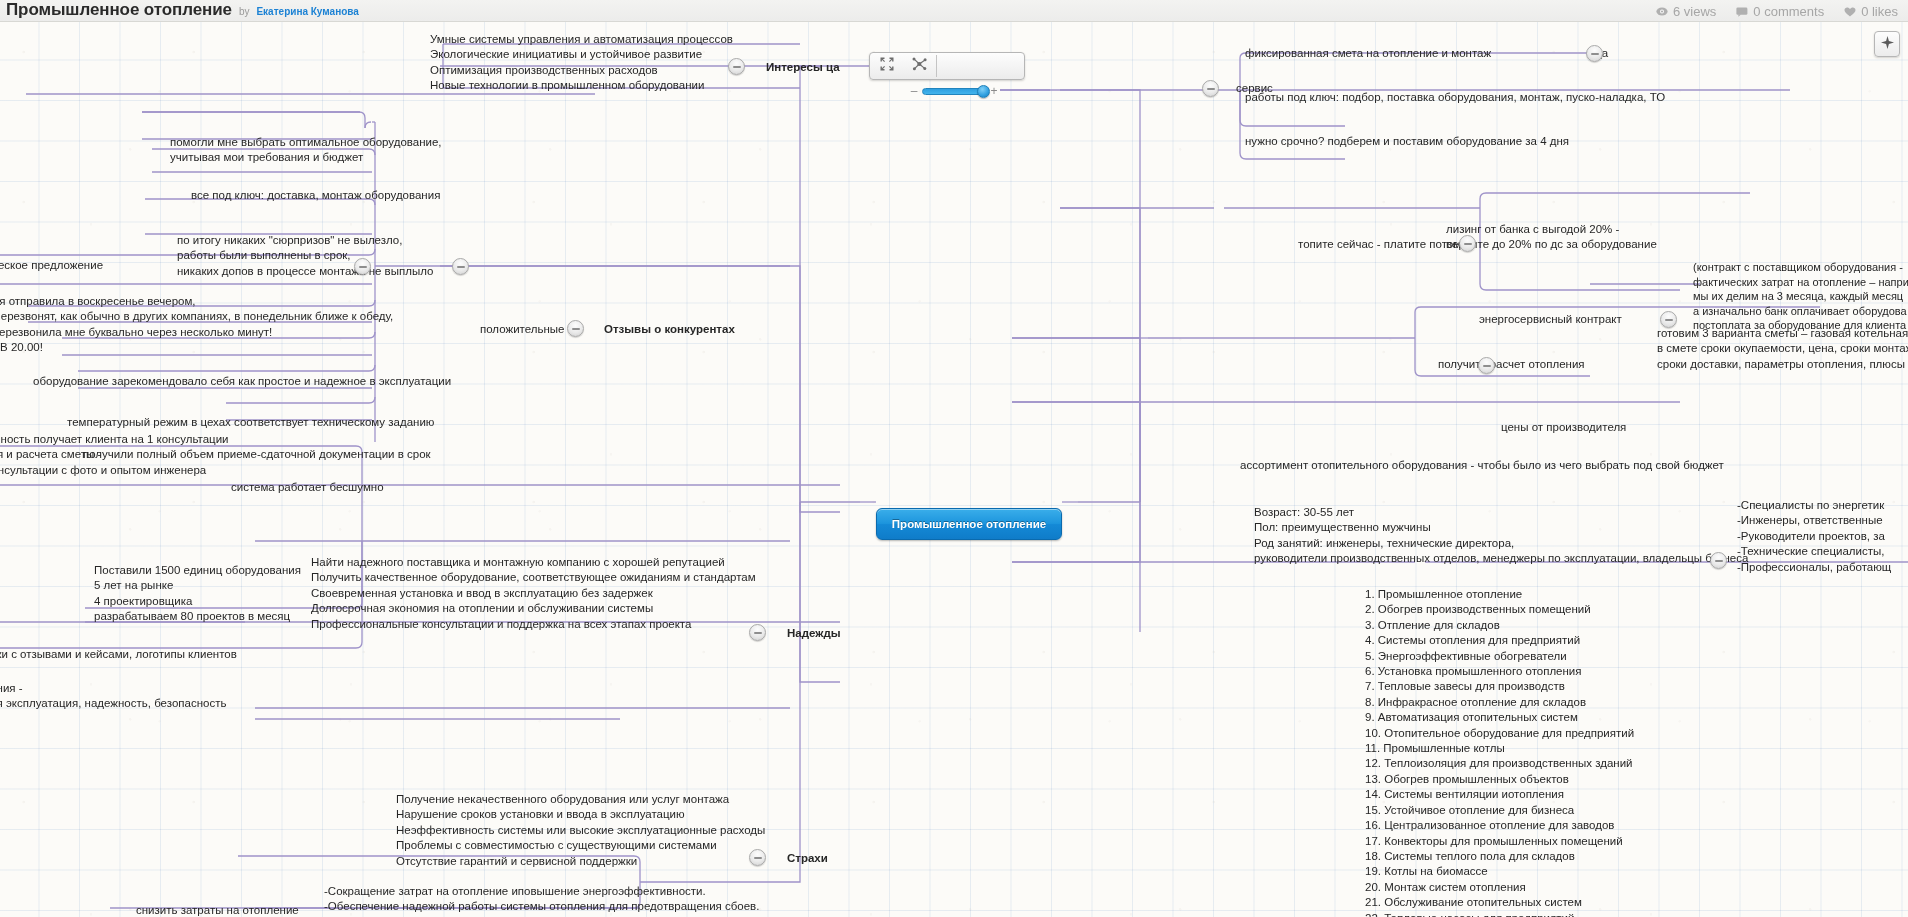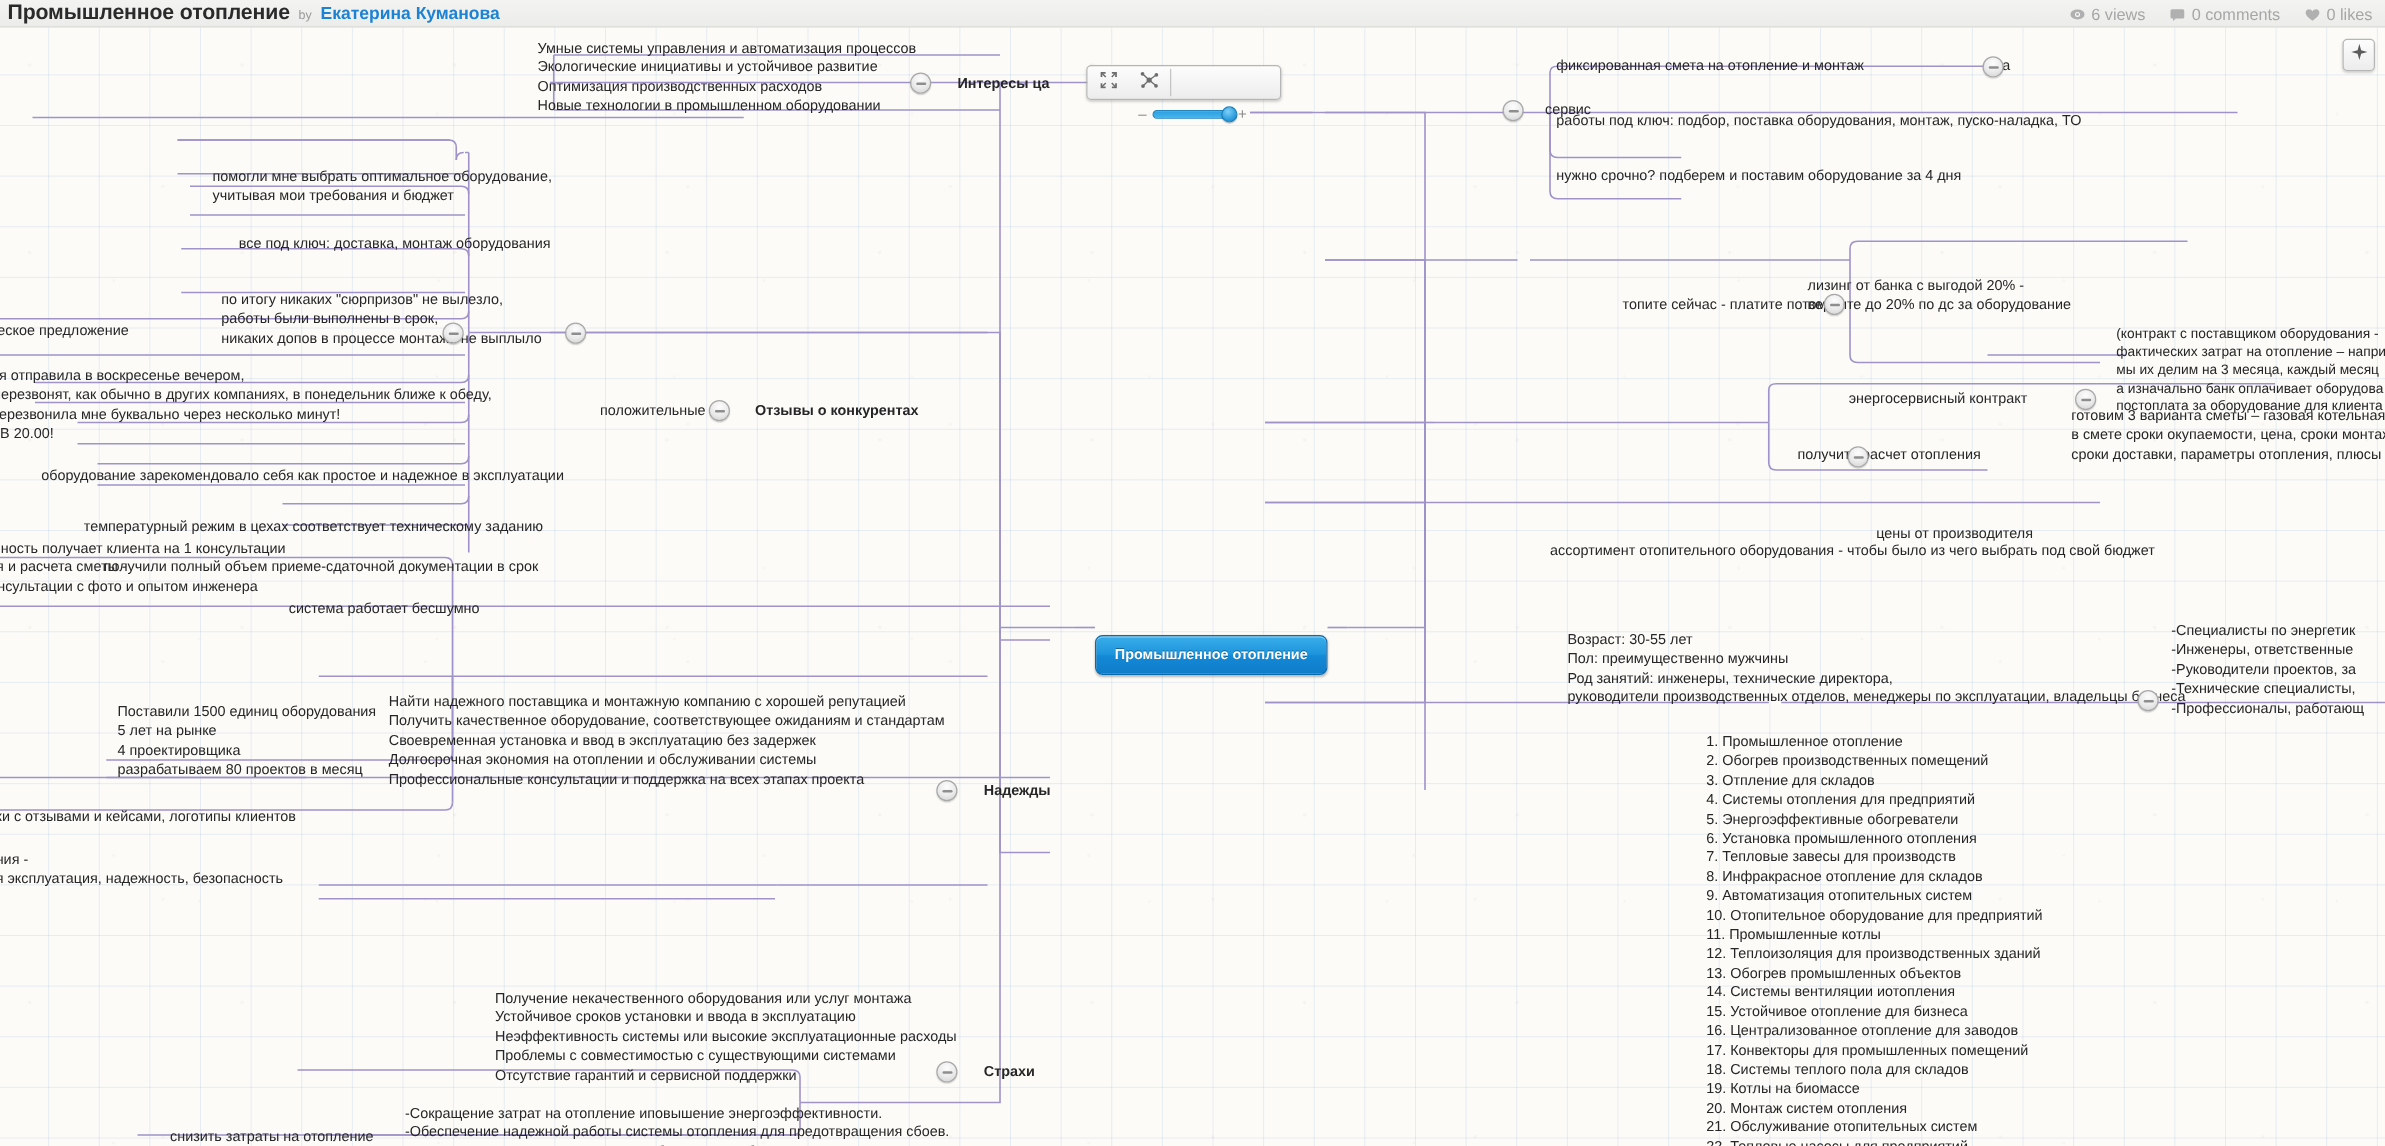--- a/index.html
+++ b/index.html
@@ -23,21 +23,21 @@
   #title-wrap {
     position: absolute; left: 6px; top: 0px;
     display: flex; align-items: baseline; gap: 7px;
     z-index: 62;
   }
   #doc-title {
     font-size: 17px; font-weight: bold; color: #2a2a2a;
     letter-spacing: -0.1px; white-space: nowrap;
   }
   #by-label { font-size: 10px; color: #9a9a9a; }
-  #author-name { font-size: 14px; font-weight: bold; color: #1c82d4; cursor: pointer; white-space: nowrap; }
+  #author-name { font-size: 10px; font-weight: bold; color: #1c82d4; cursor: pointer; white-space: nowrap; }
 
   #stats {
     position: absolute; right: 10px; top: 4px;
     display: flex; align-items: center; gap: 20px;
     z-index: 62;
   }
   .stat { display: flex; align-items: center; gap: 5px; font-size: 13px; color: #a6a6a6; }
   .stat svg { display: block; }
 
   
@@ -360,21 +360,21 @@
 Получить качественное оборудование, соответствующее ожиданиям и стандартам
 Своевременная установка и ввод в эксплуатацию без задержек
 Долгосрочная экономия на отоплении и обслуживании системы
 Профессиональные консультации и поддержка на всех этапах проекта</div>
   <div class="node bold" style="left:785px; top:604px;">Надежды</div>
   <div class="node" style="left:-50px; top:625px;">жем блоки с отзывами и кейсами, логотипы клиентов</div>
   <div class="node" style="left:-60px; top:659px;">ми отопления -
 ние, легкая эксплуатация, надежность, безопасность</div>
 
   <div class="node" style="left:394px; top:770px;">Получение некачественного оборудования или услуг монтажа
-Устойчивое сроков установки и ввода в эксплуатацию
+Нарушение сроков установки и ввода в эксплуатацию
 Неэффективность системы или высокие эксплуатационные расходы
 Проблемы с совместимостью с существующими системами
 Отсутствие гарантий и сервисной поддержки</div>
   <div class="node bold" style="left:785px; top:829px;">Страхи</div>
 
   <div class="node" style="left:134px; top:881px;">снизить затраты на отопление</div>
   <div class="node" style="left:322px; top:862px;">-Сокращение затрат на отопление иповышение энергоэффективности.
 -Обеспечение надежной работы системы отопления для предотвращения сбоев.
 -Получение качественного монтажа оборудования без простоев.
 -Поддержание конкурентоспособности за счет инновационных решений</div>
@@ -393,21 +393,21 @@
 фактических затрат на отопление – напри
 мы их делим на 3 месяца, каждый месяц 
 а изначально банк оплачивает оборудова
 постоплата за оборудование для клиента</div>
 
   <div class="node" style="left:1436px; top:335px;">получить расчет отопления</div>
   <div class="node" style="left:1655px; top:304px;">готовим 3 варианта сметы – газовая котельная, пилетные котлы и газолучистое
 в смете сроки окупаемости, цена, сроки монтажа,
 сроки доставки, параметры отопления, плюсы каждой системы</div>
   <div class="node" style="left:1499px; top:398px;">цены от производителя</div>
-  <div class="node" style="left:1238px; top:412px;">ассортимент отопительного оборудования - чтобы было из чего выбрать под свой бюджет</div>
+  <div class="node" style="left:1238px; top:436px;">ассортимент отопительного оборудования - чтобы было из чего выбрать под свой бюджет</div>
 
   <div class="node" style="left:1252px; top:483px;">Возраст: 30-55 лет
 Пол: преимущественно мужчины
 Род занятий: инженеры, технические директора,
 руководители производственных отделов, менеджеры по эксплуатации, владельцы бизнеса</div>
   <div class="node" style="left:1735px; top:476px;">-Специалисты по энергетик
 -Инженеры, ответственные 
 -Руководители проектов, за
 -Технические специалисты, 
 -Профессионалы, работающ</div>

